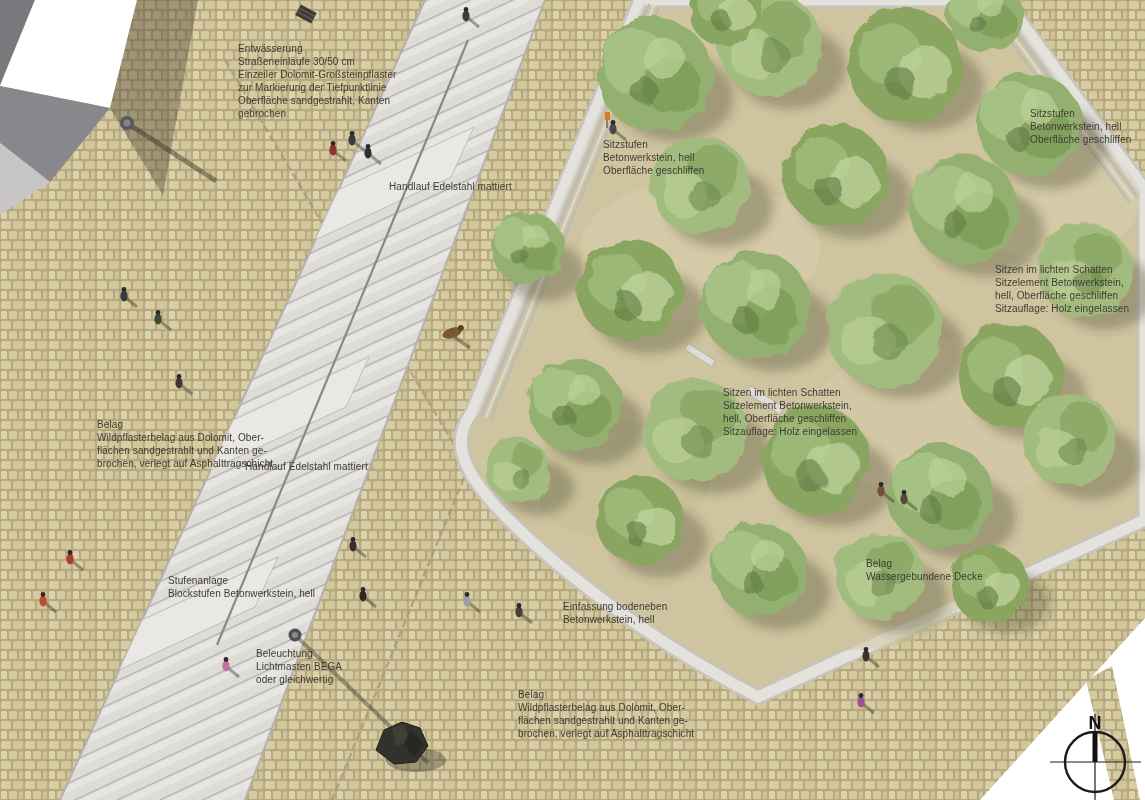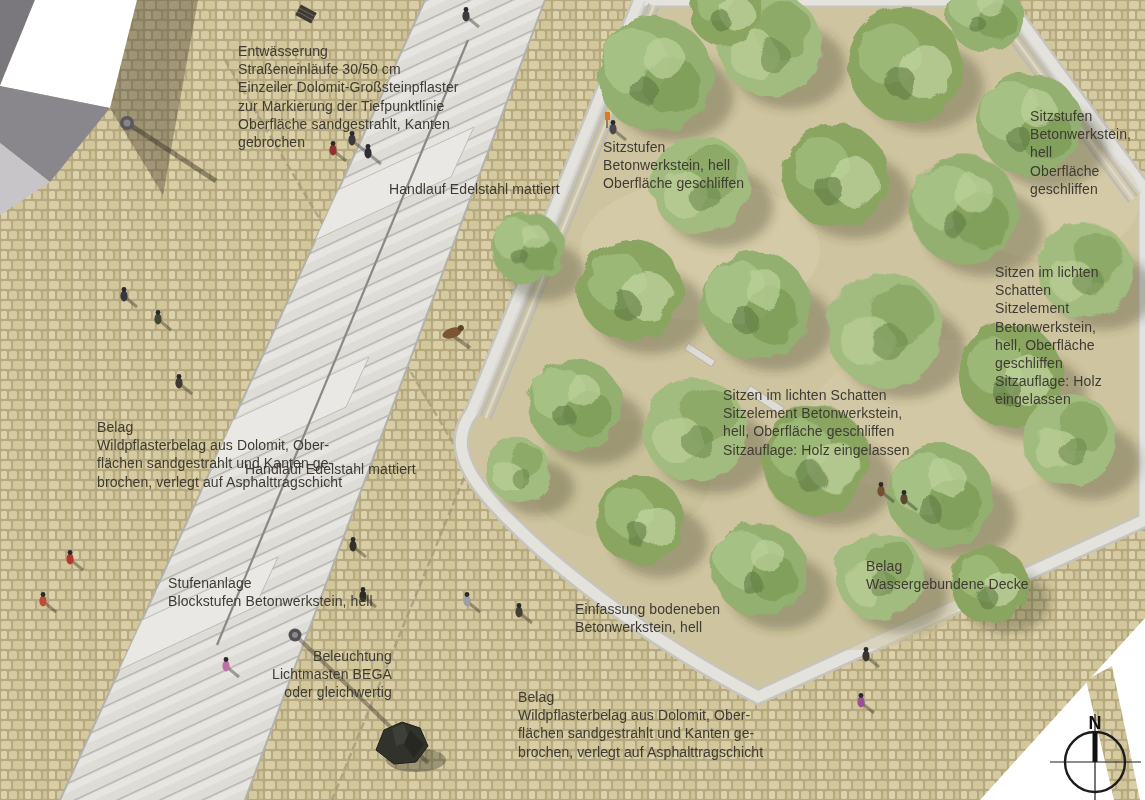--- a/index.html
+++ b/index.html
@@ -2,21 +2,21 @@
 <html><head>
 <meta charset="utf-8">
 <style>
   html,body{margin:0;padding:0;background:#ffffff;}
   .plan{
     position:relative;width:1145px;height:800px;overflow:hidden;
     font-family:"Liberation Sans",sans-serif;background:#d6cba2;
   }
   .plan svg{position:absolute;left:0;top:0;}
   .anno{
-    position:absolute;font-size:14px;line-height:1.3;color:#3f3b33;
+    position:absolute;font-size:10px;line-height:1.3;color:#3f3b33;
     white-space:pre-line;pointer-events:none;letter-spacing:0.1px;
   }
 </style>
 </head>
 <body>
 
 <div class="plan">
 
   <svg width="1145" height="800" viewBox="0 0 1145 800">
     <defs>
@@ -281,25 +281,25 @@
 Sitzelement Betonwerkstein,
 hell, Oberfläche geschliffen
 Sitzauflage: Holz eingelassen</div>
   <div class="anno" style="left:97px;top:418px;">Belag
 Wildpflasterbelag aus Dolomit, Ober-
 flächen sandgestrahlt und Kanten ge-
 brochen, verlegt auf Asphalttragschicht</div>
   <div class="anno" style="left:245px;top:460px;">Handlauf Edelstahl mattiert</div>
   <div class="anno" style="left:866px;top:557px;">Belag
 Wassergebundene Decke</div>
-  <div class="anno" style="left:575px;top:600px;">Einfassung bodeneben
+  <div class="anno" style="left:563px;top:600px;">Einfassung bodeneben
 Betonwerkstein, hell</div>
   <div class="anno" style="left:168px;top:574px;">Stufenanlage
 Blockstufen Betonwerkstein, hell</div>
-  <div class="anno" style="left:272px;top:647px;text-align:right;">Beleuchtung
+  <div class="anno" style="left:256px;top:647px;">Beleuchtung
 Lichtmasten BEGA
 oder gleichwertig</div>
   <div class="anno" style="left:518px;top:688px;">Belag
 Wildpflasterbelag aus Dolomit, Ober-
 flächen sandgestrahlt und Kanten ge-
 brochen, verlegt auf Asphalttragschicht</div>
   <div class="anno" style="left:363px;top:804px;">Disput</div>
 
 </div>
 

